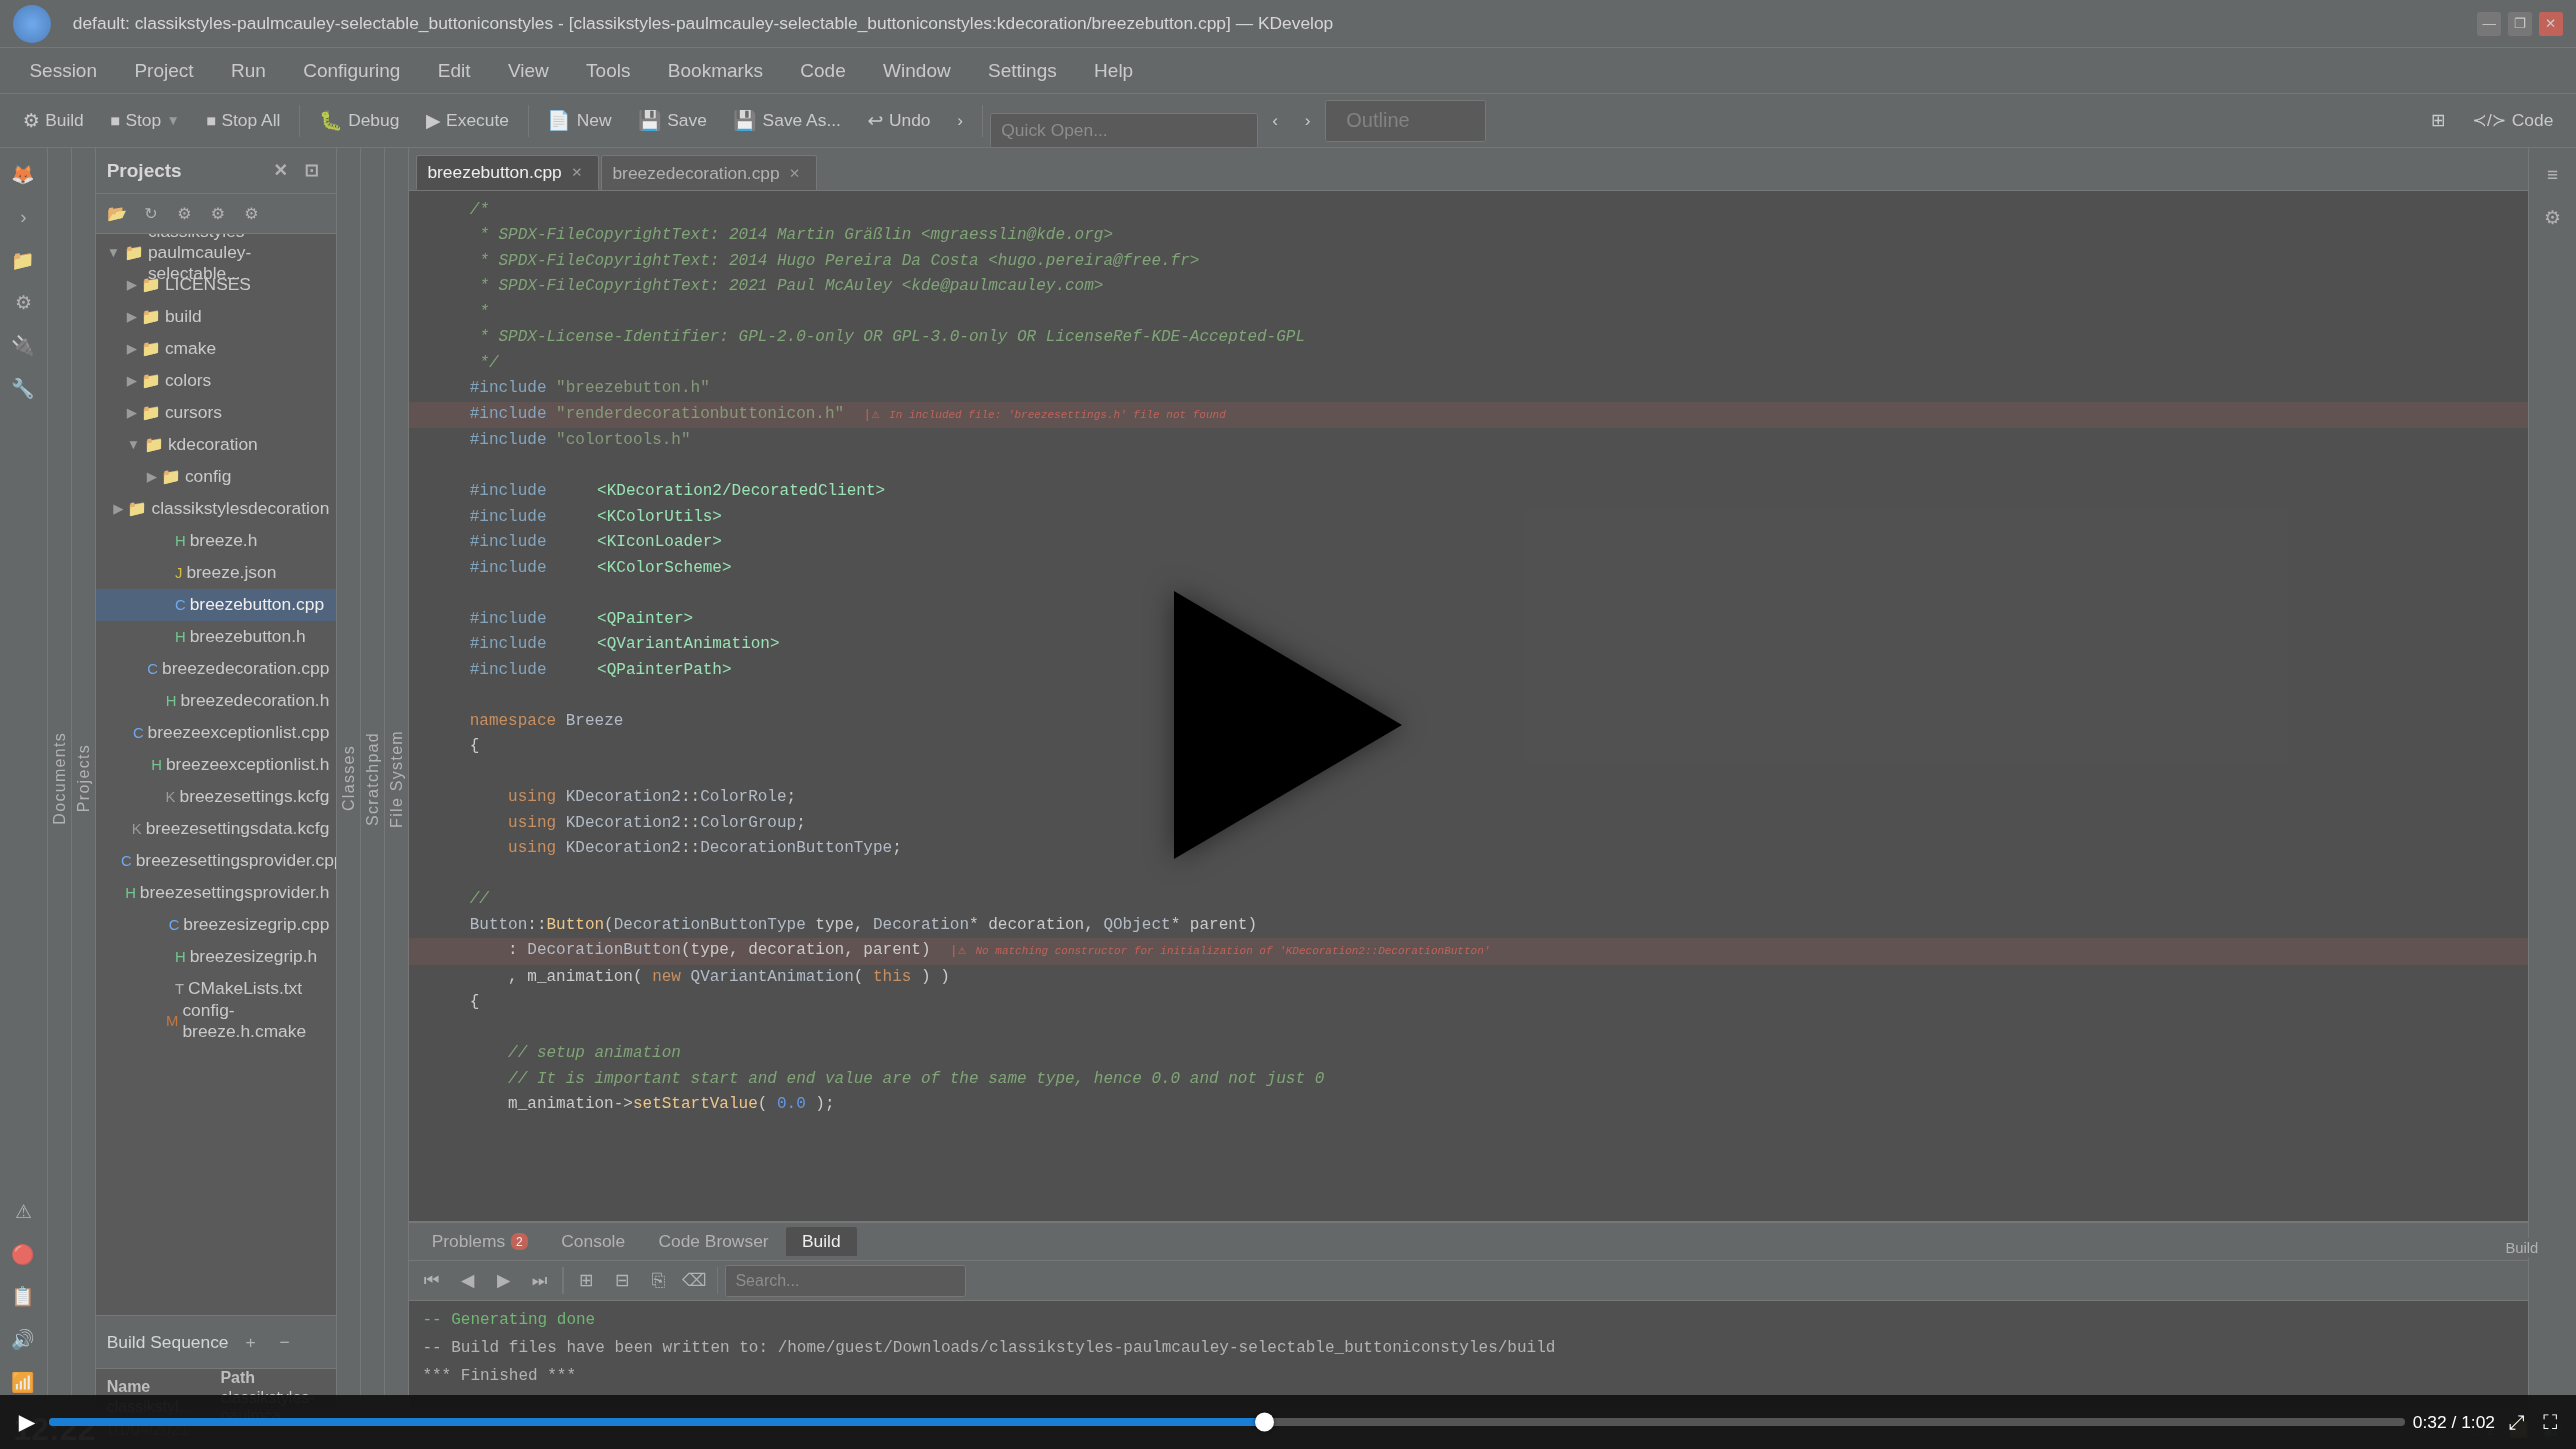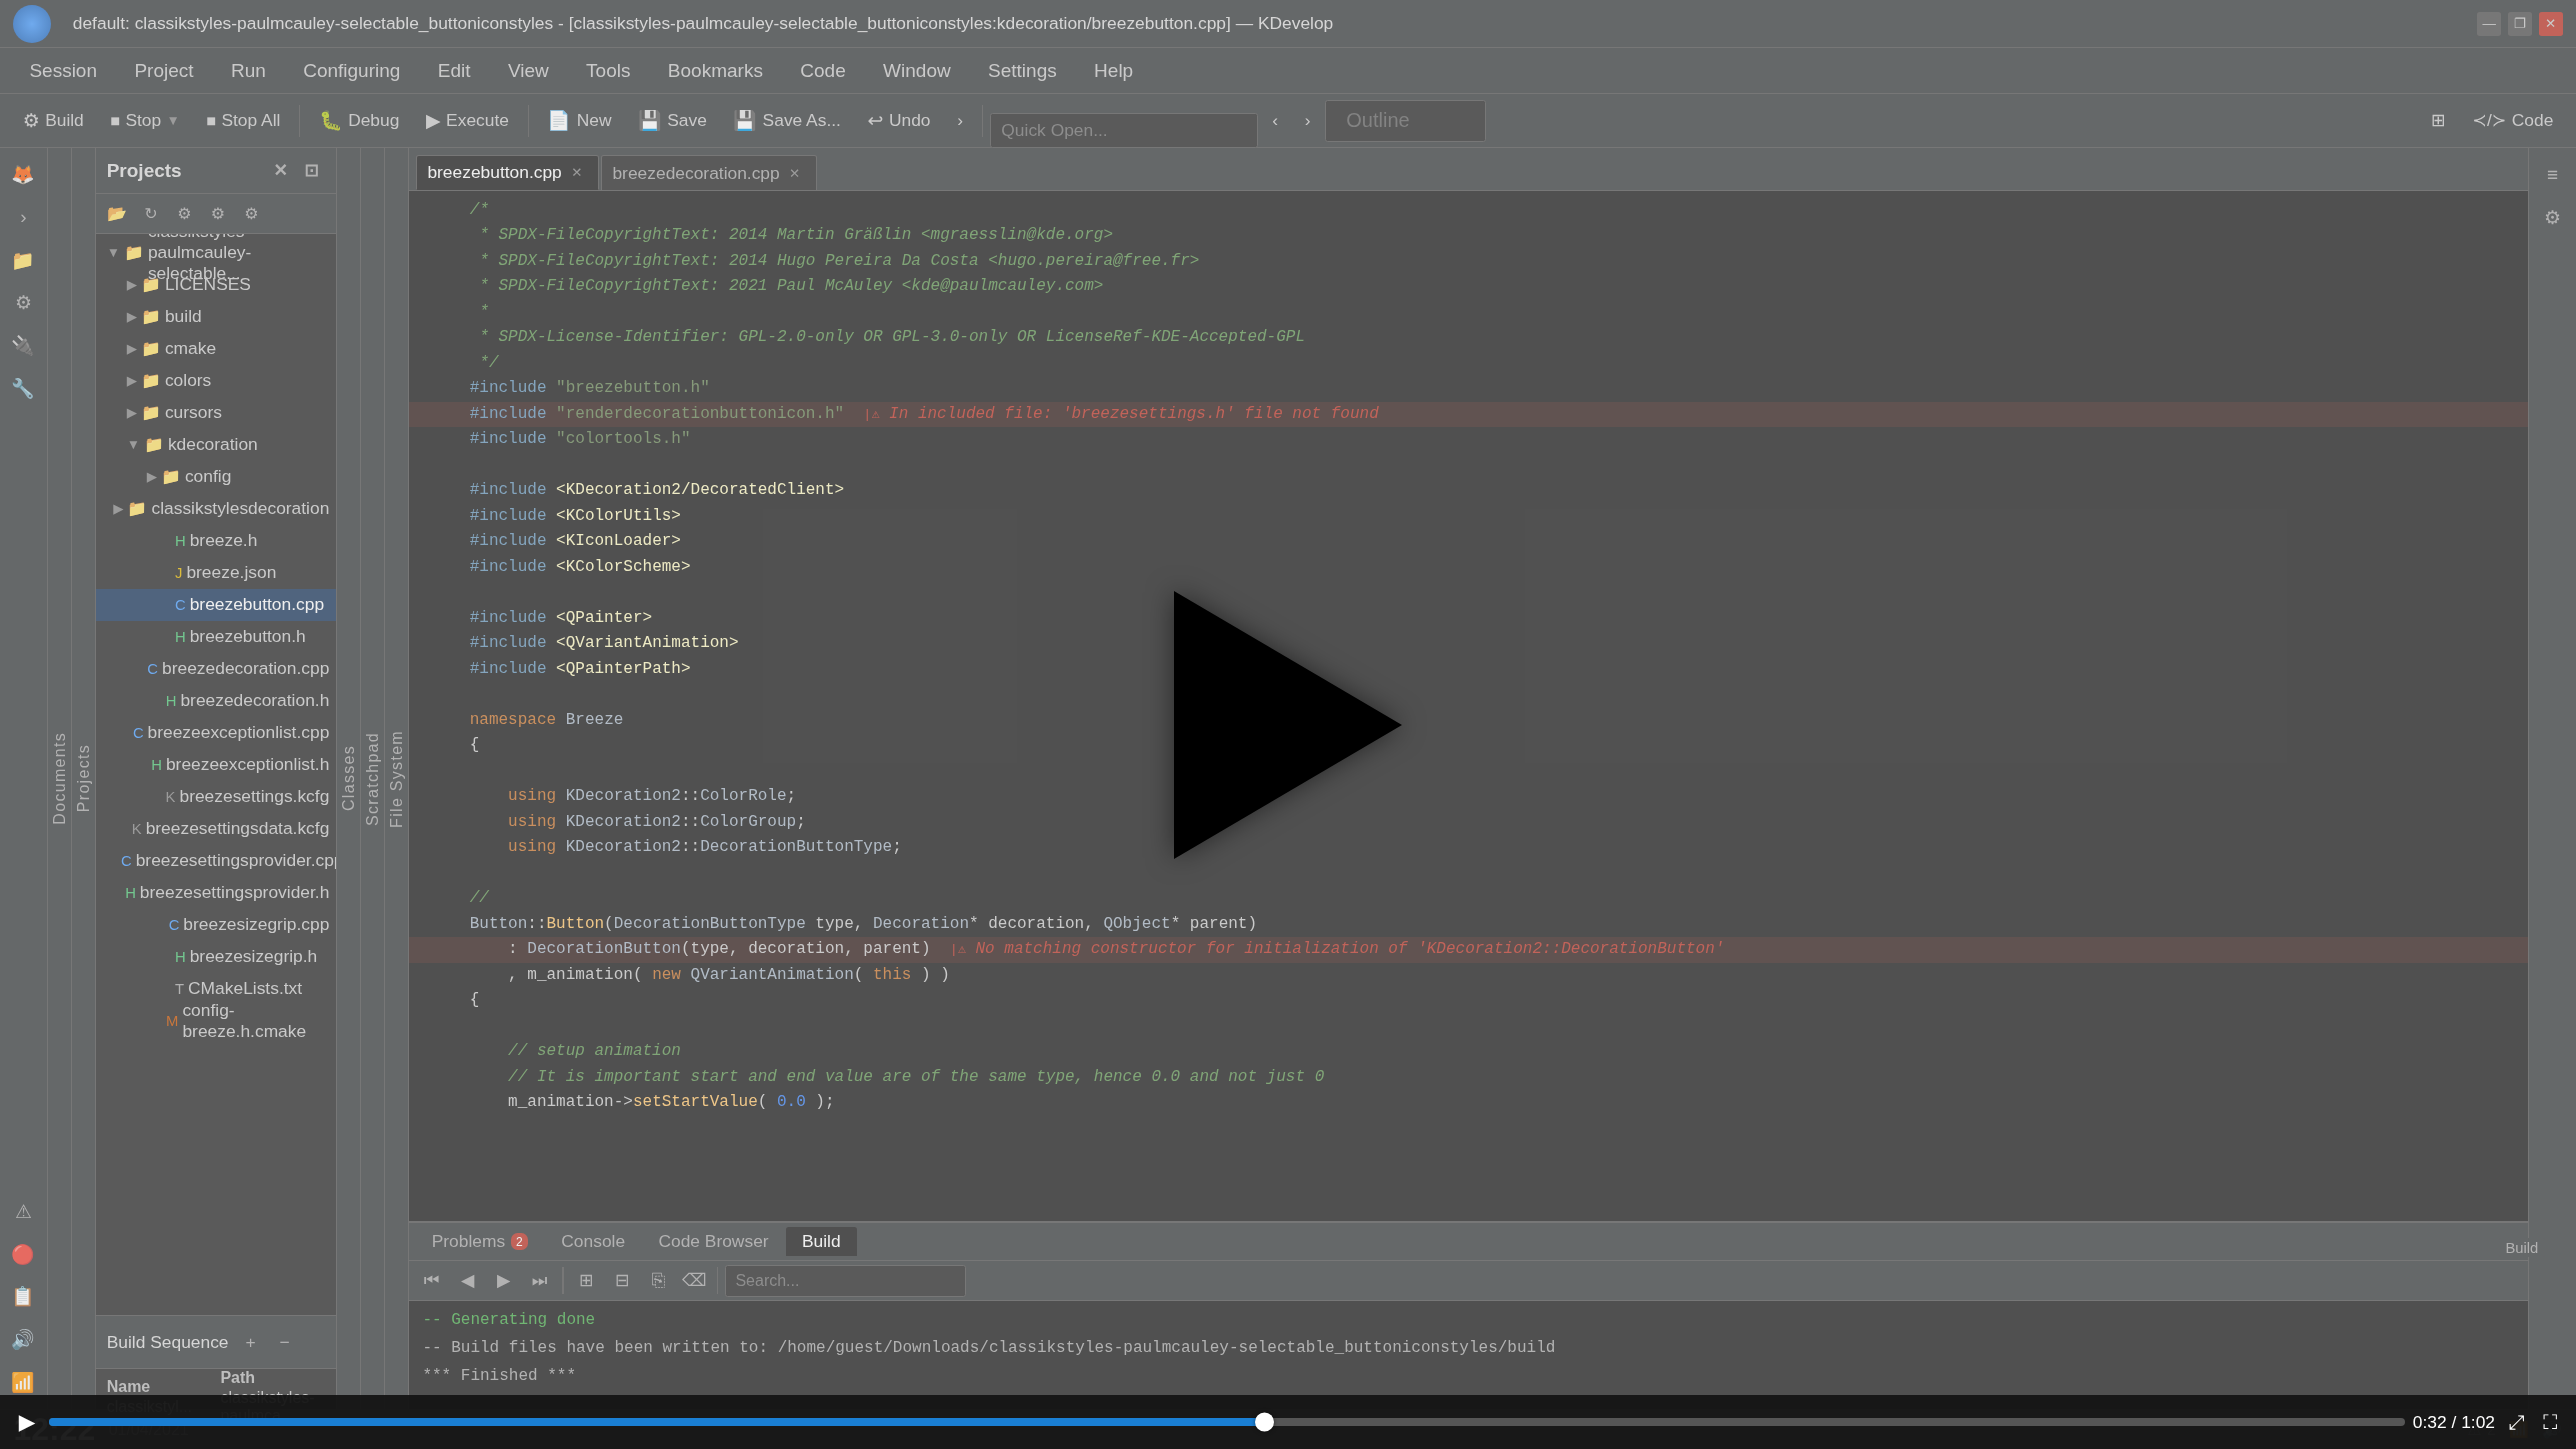--- a/index.html
+++ b/index.html
@@ -360,22 +360,22 @@
       white-space: pre;
     }
     .kw { color: #cc7832; }
     .str { color: #6a8759; }
     .comment { color: #629755; font-style: italic; }
     .type { color: #a9b7c6; }
     .func { color: #ffc66d; }
     .ns { color: #a9b7c6; }
     .error-line { background: rgba(192, 57, 43, 0.15); }
     .error-marker { color: #c0392b; font-size: 13.4px; }
-    .error-text { color: #c0392b; font-size: 16px; font-style: italic; }
-    .include-str { color: #fef9c3; }
+    .error-text { color: #c0392b; font-size: 11px; font-style: italic; }
+    .include-str { color: #86efac; margin-left: 41px; }
     .macro { color: #6897bb; }
     .num { color: #3b82f6; }
 
     
     #bottom-panel {
       height: 188px;
       background: #1e1e1e;
       border-top: 2px solid #555;
       display: flex;
       flex-direction: column;

